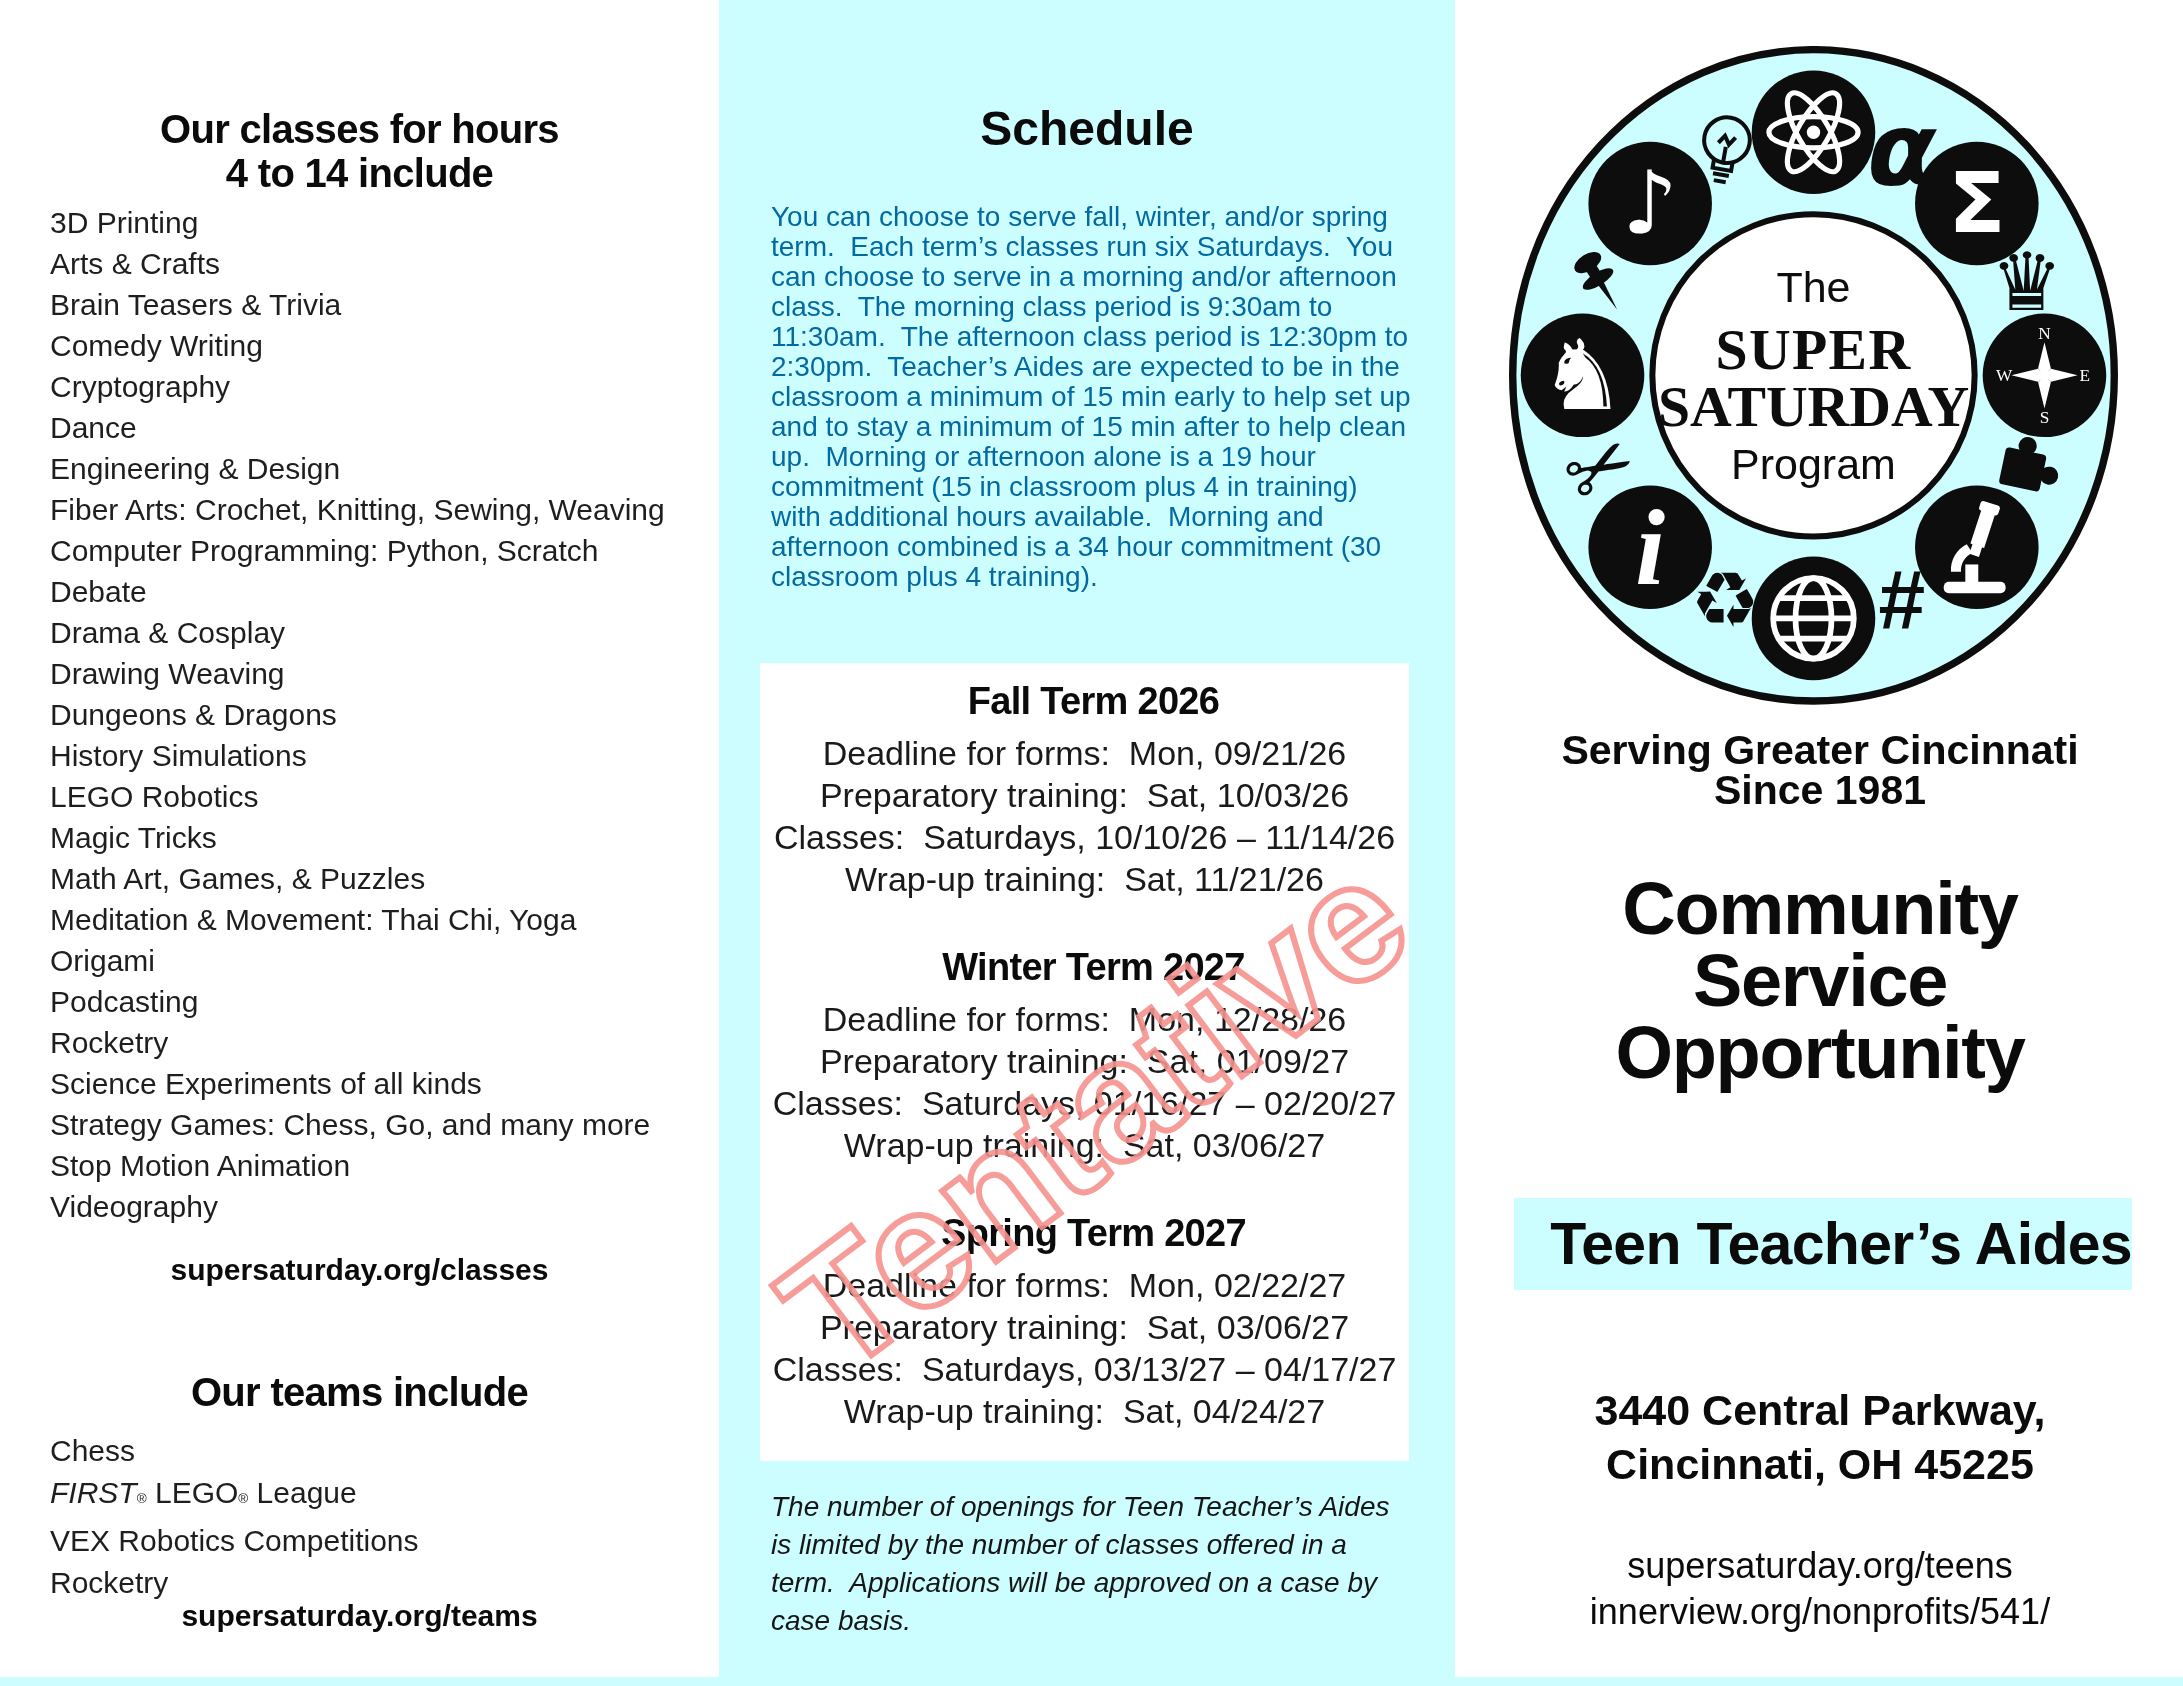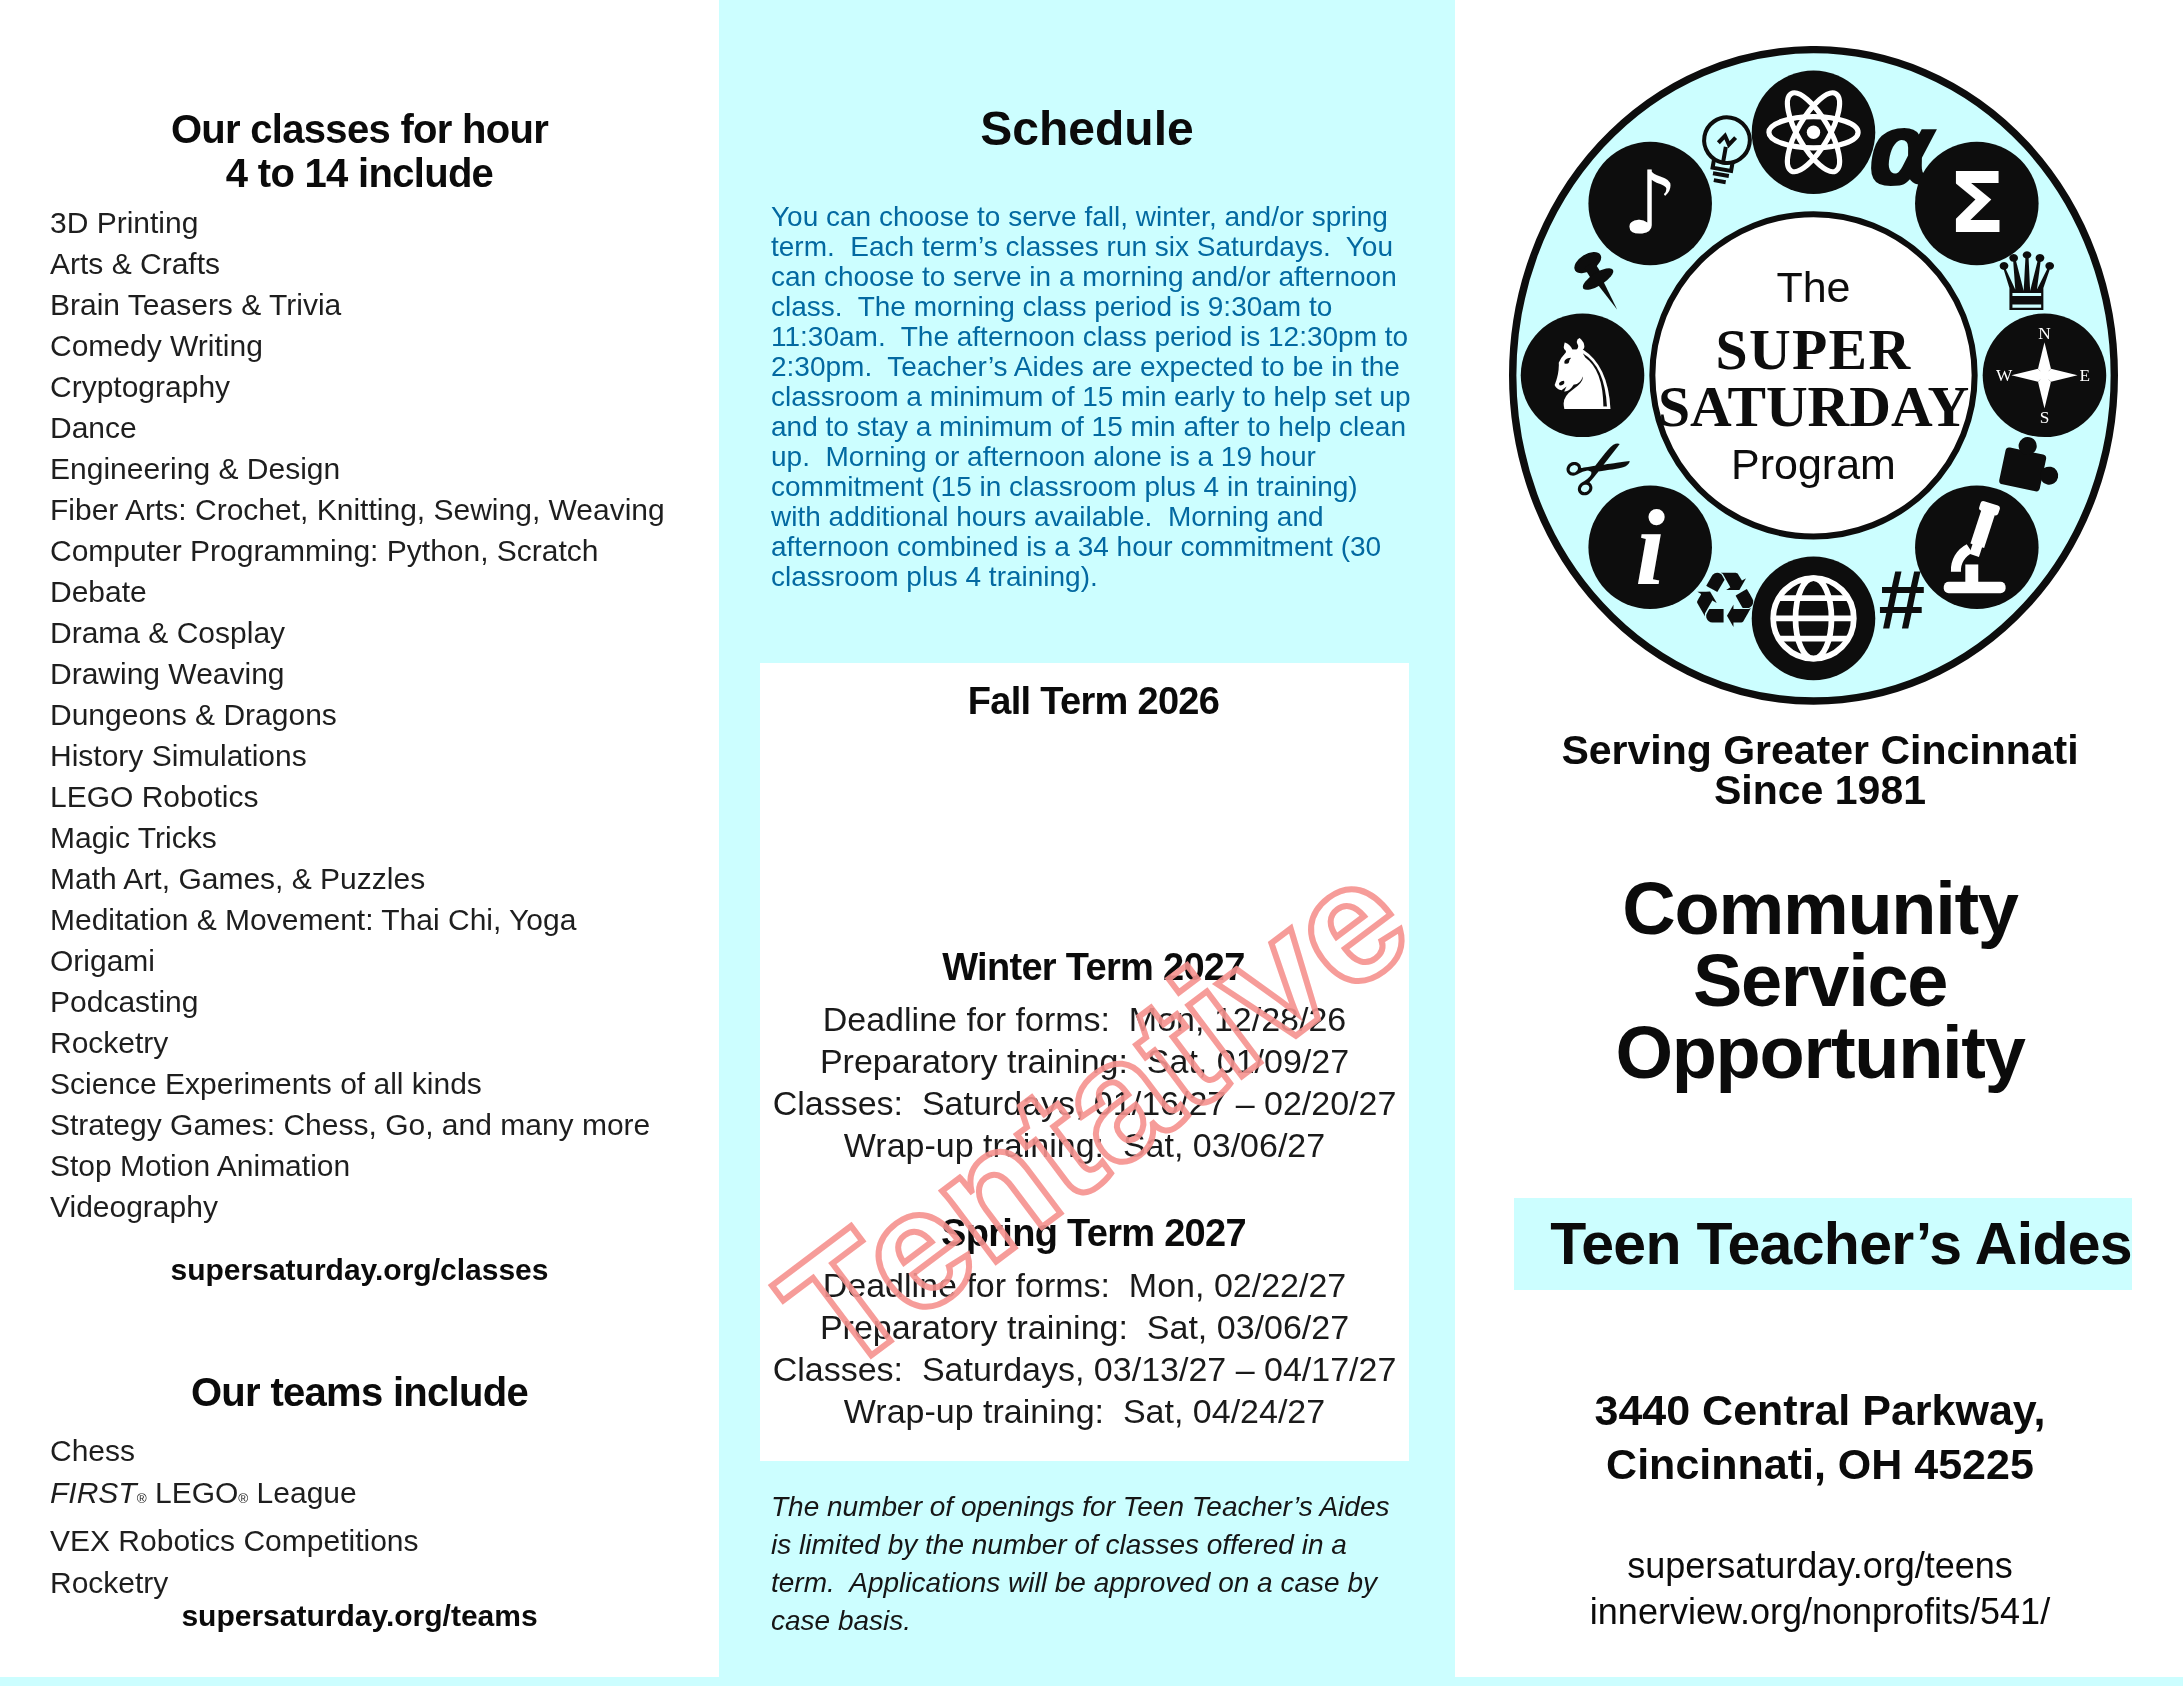--- a/index.html
+++ b/index.html
@@ -38,21 +38,21 @@
   #address{left:1456px;top:1383px;width:728px;text-align:center;font-weight:bold;font-size:43px;line-height:54px;color:#0b0b0b;}
   .site-url{left:1456px;width:728px;text-align:center;font-weight:normal;font-size:36px;color:#0b0b0b;}
   #bottom-strip{left:0;top:1677px;width:2183px;height:10px;background:#ccfeff;}
 </style>
 </head>
 <body>
 
 <div id="page">
 
   <div class="abs panel-title" style="left:0;top:107px;">
-    <div>Our classes for hour</div>
+    <div>Our classes for hours</div>
     <div>4 to 14 include</div>
   </div>
 
   <div class="abs class-list">
       <div>3D Printing</div>
       <div>Arts &amp; Crafts</div>
       <div>Brain Teasers &amp; Trivia</div>
       <div>Comedy Writing</div>
       <div>Cryptography</div>
       <div>Dance</div>
@@ -93,20 +93,21 @@
   <div class="abs" id="mid-panel"></div>
 
   <div class="abs" id="schedule-title">Schedule</div>
 
   <div class="abs" id="schedule-intro">You can choose to serve fall, winter, and/or spring term.  Each term’s classes run six Saturdays.  You can choose to serve in a morning and/or afternoon class.  The morning class period is 9:30am to 11:30am.  The afternoon class period is 12:30pm to 2:30pm.  Teacher’s Aides are expected to be in the classroom a minimum of 15 min early to help set up and to stay a minimum of 15 min after to help clean up.  Morning or afternoon alone is a 19 hour commitment (15 in classroom plus 4 in training) with additional hours available.  Morning and afternoon combined is a 34 hour commitment (30 classroom plus 4 training).</div>
 
   <div class="abs" id="terms-box"></div>
 
   <div class="abs term" id="term-fall">
     <div class="term-title">Fall Term 2026</div>
+    <div class="term-lines"><div>Deadline for forms:  Mon, 09/21/26</div><div>Preparatory training:  Sat, 10/03/26</div><div>Classes:  Saturdays, 10/10/26 – 11/14/26</div><div>Wrap-up training:  Sat, 11/21/26</div></div>
   </div>
   <div class="abs term" id="term-winter">
     <div class="term-title">Winter Term 2027</div>
     <div class="term-lines"><div>Deadline for forms:  Mon, 12/28/26</div><div>Preparatory training:  Sat, 01/09/27</div><div>Classes:  Saturdays, 01/16/27 – 02/20/27</div><div>Wrap-up training:  Sat, 03/06/27</div></div>
   </div>
   <div class="abs term" id="term-spring">
     <div class="term-title">Spring Term 2027</div>
     <div class="term-lines"><div>Deadline for forms:  Mon, 02/22/27</div><div>Preparatory training:  Sat, 03/06/27</div><div>Classes:  Saturdays, 03/13/27 – 04/17/27</div><div>Wrap-up training:  Sat, 04/24/27</div></div>
   </div>
 

